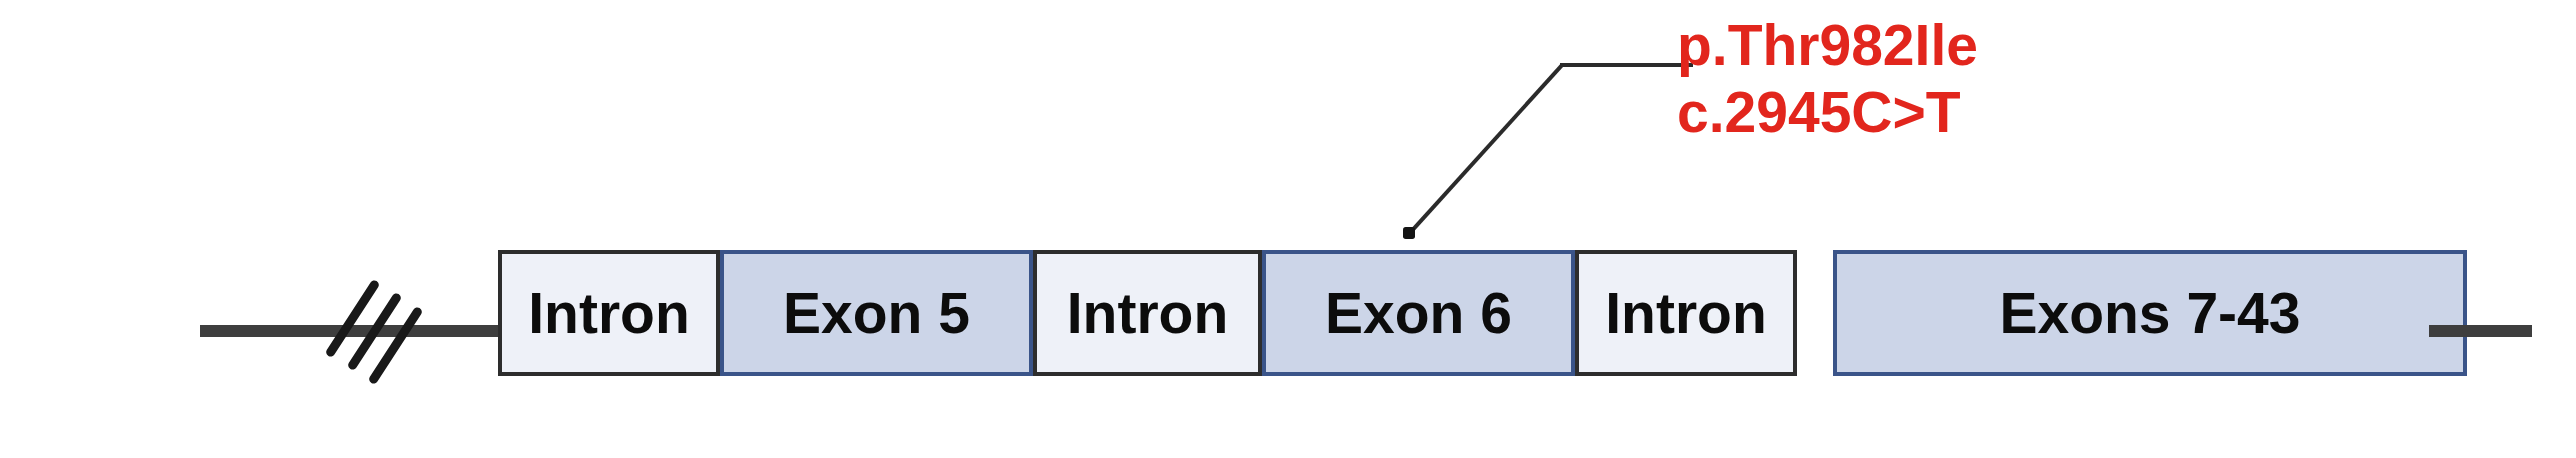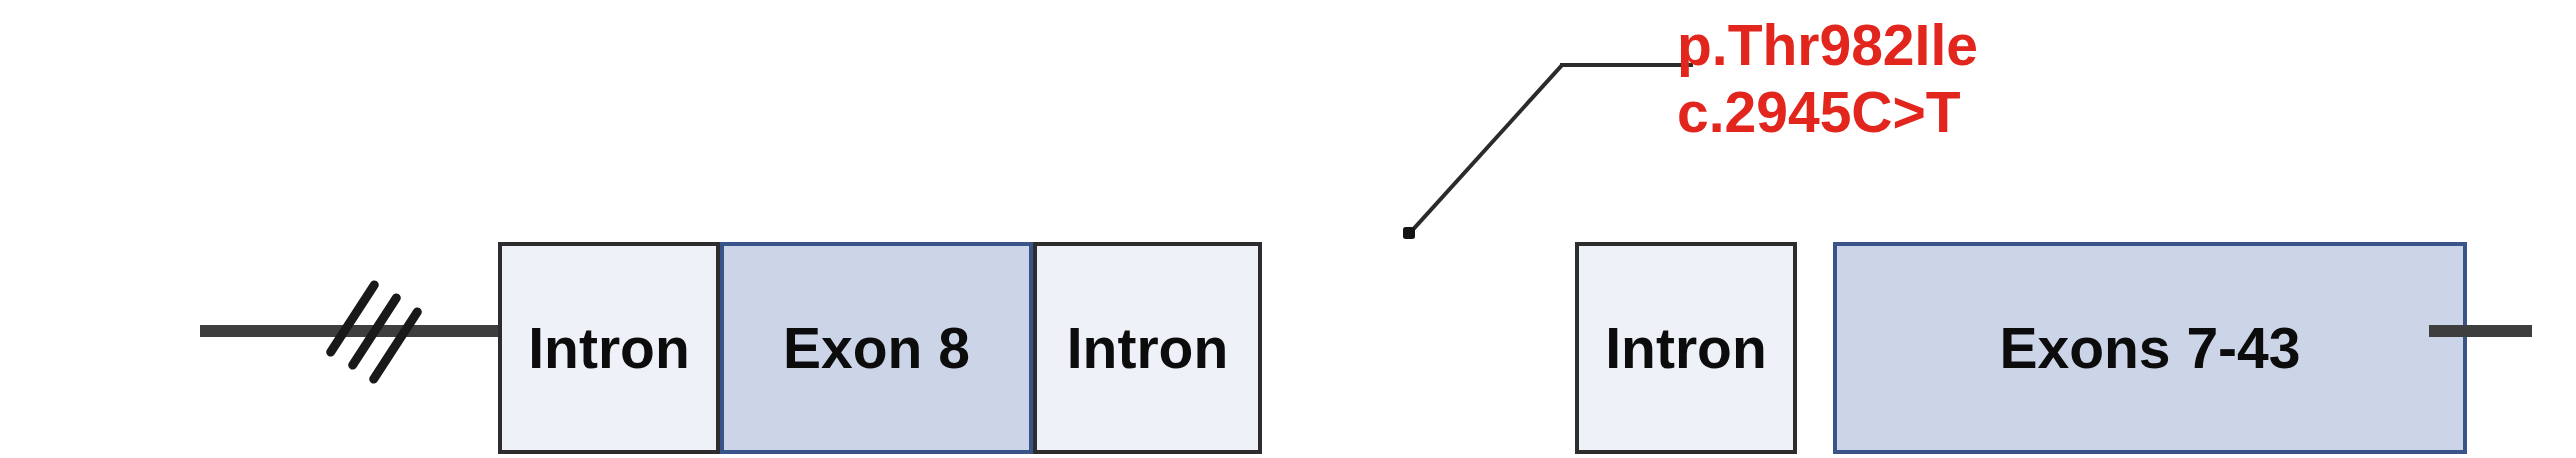--- a/index.html
+++ b/index.html
@@ -47,21 +47,21 @@
     background:#191919;
     border-radius:4.4px;
     transform:rotate(33deg);
   }
   .slash.s1{left:348px;top:274px;}
   .slash.s2{left:370px;top:287px;}
   .slash.s3{left:391px;top:301px;}
   
   .seg{
     position:absolute;
-    top:242px;height:212px;
+    top:250px;height:126px;
     box-sizing:border-box;
     display:flex;align-items:center;justify-content:center;
     font-size:57px;font-weight:bold;color:var(--ink);
     white-space:nowrap;
   }
   .seg.intron{
     background:var(--intron-fill);
     border:4.4px solid var(--intron-border);
   }
   .seg.exon{
@@ -117,24 +117,25 @@
   <div class="gene-line left"></div>
 
   <div>
     <div class="slash s1"></div>
     <div class="slash s2"></div>
     <div class="slash s3"></div>
   </div>
 
   <div class="seg intron p0">Intron</div>
 
-  <div class="seg exon p1">Exon 8</div>
+  <div class="seg exon p1">Exon 5</div>
 
   <div class="seg intron p2">Intron</div>
 
+  <div class="seg exon p3">Exon 6</div>
 
   <div class="seg intron p4">Intron</div>
 
   <div class="seg exon p5">Exons 7-43</div>
 
   <div class="gene-line right"></div>
 
   <div class="leader-diag"></div>
   <div class="leader-h"></div>
   <div class="leader-dot"></div>

